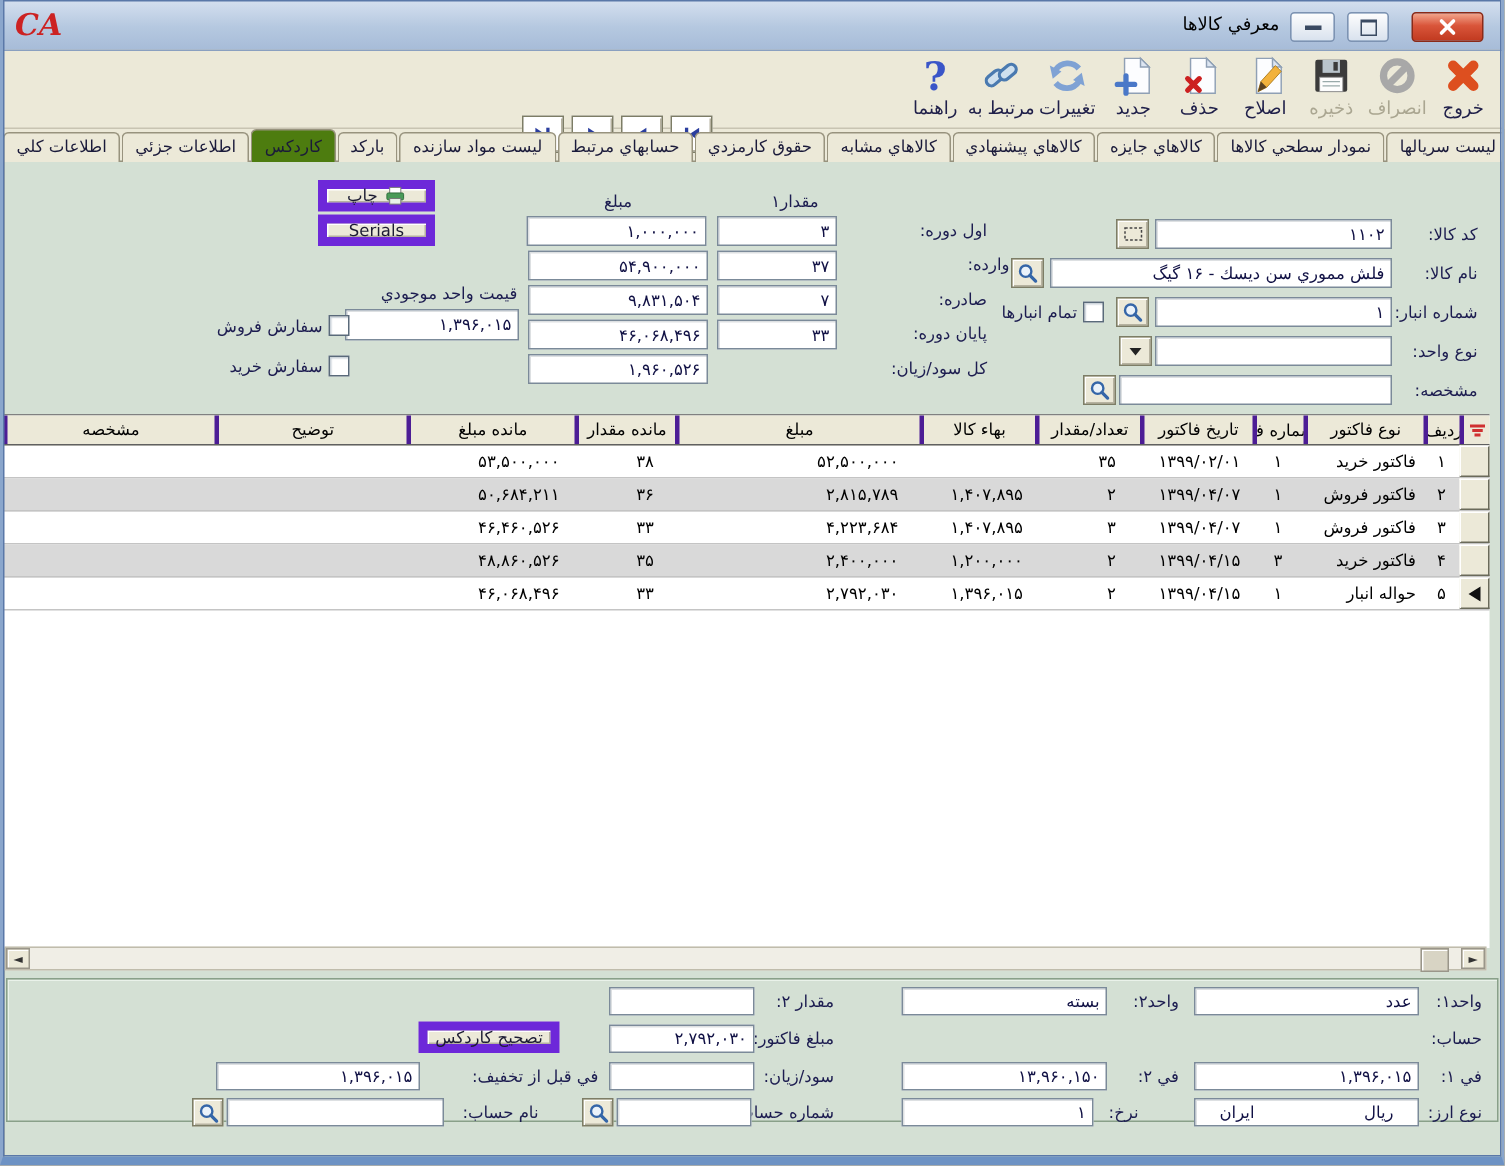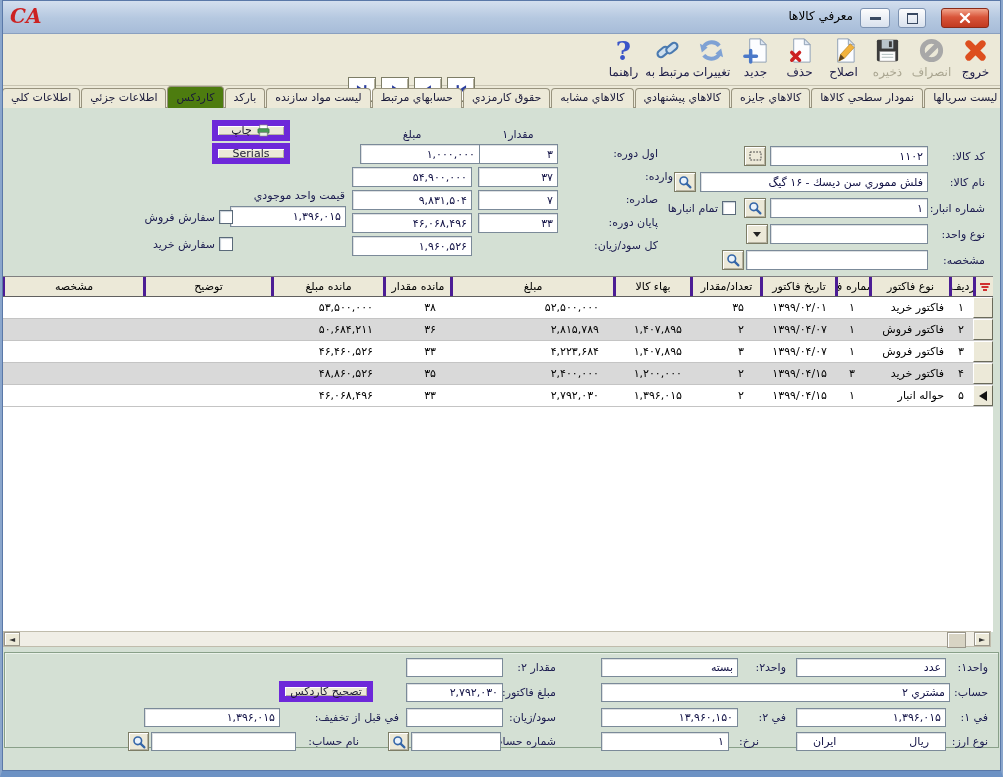--- a/index.html
+++ b/index.html
@@ -252,26 +252,26 @@
 
   <span class="lab" style="right:18px;top:254px;">مشخصه:</span>
   <div class="box" style="left:746px;top:250px;width:182px;height:20px;"></div>
   <div class="sbtn" style="left:722px;top:250px;">
     <svg width="14" height="14" viewBox="0 0 14 14">
         <circle cx="5.8" cy="5.8" r="3.8" fill="#eaf2fa" stroke="#3566a8" stroke-width="1.6"></circle>
         <path d="M8.6 8.6 L12.4 12.4" stroke="#3566a8" stroke-width="2.2" stroke-linecap="round"></path>
       </svg>
   </div>
 
-  <span class="lab" style="left:478px;top:128px;width:80px;text-align:center;">مقدار۱</span>
+  <span class="lab" style="left:490px;top:128px;width:80px;text-align:center;">مقدار۱</span>
   <span class="lab" style="left:352px;top:128px;width:120px;text-align:center;">مبلغ</span>
 
   <span class="lab" style="right:345px;top:147px;">اول دوره:</span>
   <div class="box" style="left:478px;top:144px;width:80px;height:20px;">۳</div>
-  <div class="box" style="left:360px;top:144px;width:120px;height:20px;">۱,۰۰۰,۰۰۰</div>
+  <div class="box" style="left:351px;top:144px;width:120px;height:20px;">۱,۰۰۰,۰۰۰</div>
 
   <span class="lab" style="right:330px;top:170px;text-align:right;">وارده:</span>
   <div class="box" style="left:478px;top:167px;width:80px;height:20px;">۳۷</div>
   <div class="box" style="left:352px;top:167px;width:120px;height:20px;">۵۴,۹۰۰,۰۰۰</div>
 
   <span class="lab" style="right:345px;top:193px;">صادره:</span>
   <div class="box" style="left:478px;top:190px;width:80px;height:20px;">۷</div>
   <div class="box" style="left:352px;top:190px;width:120px;height:20px;">۹,۸۳۱,۵۰۴</div>
 
   <span class="lab" style="right:345px;top:216px;">پايان دوره:</span>
@@ -411,21 +411,20 @@
   <div class="bpanel">
 
     <span class="lab" style="right:10px;top:8px;">واحد۱:</span>
     <div class="box" style="left:791px;top:5px;width:150px;height:19px;">عدد</div>
     <span class="lab" style="right:212px;top:8px;">واحد۲:</span>
     <div class="box" style="left:596px;top:5px;width:137px;height:19px;">بسته</div>
     <span class="lab" style="right:442px;top:8px;">مقدار ۲:</span>
     <div class="box" style="left:401px;top:5px;width:97px;height:19px;"></div>
 
     <span class="lab" style="right:10px;top:33px;">حساب:</span>
-    <div class="box" style="left:596px;top:30px;width:349px;height:19px;">مشتري ۲</div>
     <span class="lab" style="right:442px;top:33px;">مبلغ فاکتور:</span>
     <div class="box" style="left:401px;top:30px;width:97px;height:19px;">۲,۷۹۲,۰۳۰</div>
     <div class="btn3d" style="left:274px;top:28px;width:94px;height:21px;position:absolute;">
       <span>تصحيح کاردکس</span>
     </div>
 
     <span class="lab" style="right:10px;top:58px;">في ۱:</span>
     <div class="box" style="left:791px;top:55px;width:150px;height:19px;">۱,۳۹۶,۰۱۵</div>
     <span class="lab" style="right:212px;top:58px;">في ۲:</span>
     <div class="box" style="left:596px;top:55px;width:137px;height:19px;">۱۳,۹۶۰,۱۵۰</div>

